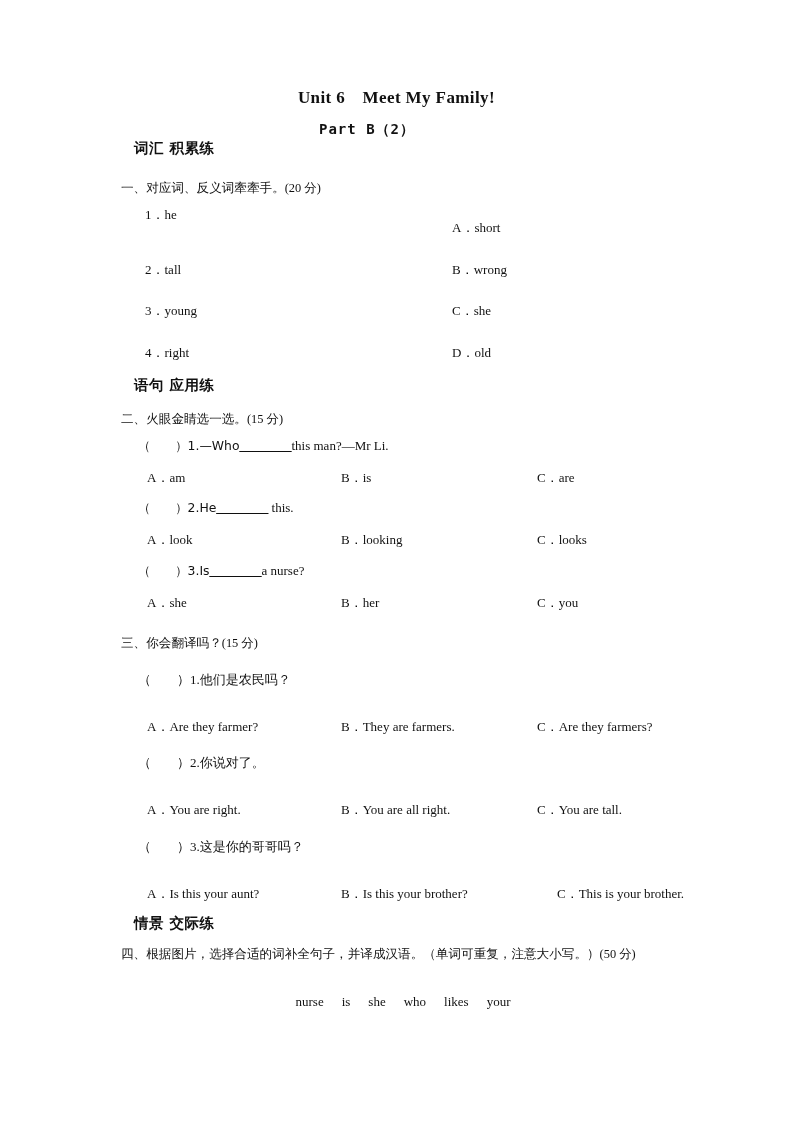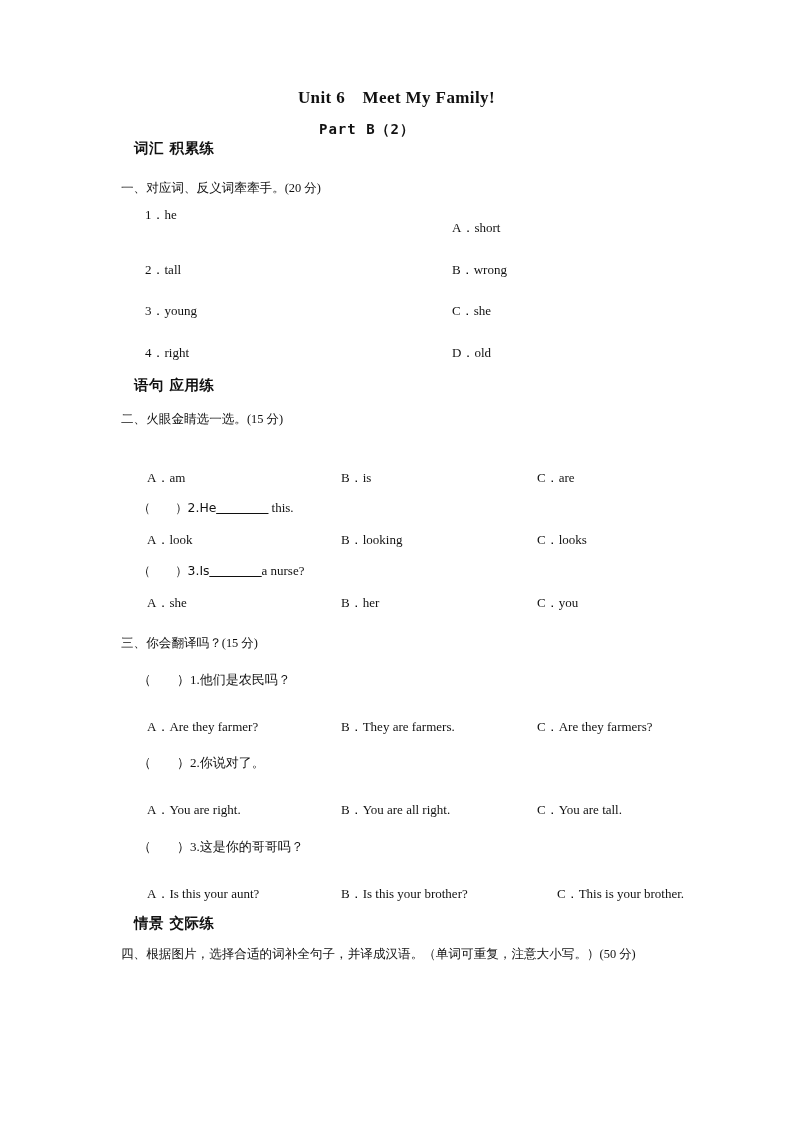--- a/index.html
+++ b/index.html
@@ -137,20 +137,21 @@
 
   <div class="txt matchR" style="top:219px;">A．short</div>
   <div class="txt matchR" style="top:261px;">B．wrong</div>
   <div class="txt matchR" style="top:302px;">C．she</div>
   <div class="txt matchR" style="top:344px;">D．old</div>
 
   <div class="section-head" style="top:376px;">语句 应用练</div>
 
   <div class="q-prompt" style="top:411px;"><span>二、</span><span>火眼金睛选一选。</span><span class="pts">(15 分)</span></div>
 
+  <div class="stem" style="top:438px;"><span class="cnpart">（　　）1.—Who</span><span class="blank-u">________</span><span>this man?—Mr Li.</span></div>
   <div class="txt colA" style="top:469px;">A．am</div>
   <div class="txt colB" style="top:469px;">B．is</div>
   <div class="txt colC" style="top:469px;">C．are</div>
 
   <div class="stem" style="top:500px;"><span class="cnpart">（　　）2.He</span><span class="blank-u">________</span><span> this.</span></div>
   <div class="txt colA" style="top:531px;">A．look</div>
   <div class="txt colB" style="top:531px;">B．looking</div>
   <div class="txt colC" style="top:531px;">C．looks</div>
 
   <div class="stem" style="top:563px;"><span class="cnpart">（　　）3.Is</span><span class="blank-u">________</span><span>a nurse?</span></div>
@@ -172,14 +173,17 @@
 
   <div class="stem cn" style="top:838px;">（　　）3.这是你的哥哥吗？</div>
   <div class="txt colA" style="top:885px;">A．Is this your aunt?</div>
   <div class="txt colB" style="top:885px;">B．Is this your brother?</div>
   <div class="txt colC" style="top:885px;margin-left:20px;">C．This is your brother.</div>
 
   <div class="section-head" style="top:914px;">情景 交际练</div>
 
   <div class="q-prompt" style="top:946px;"><span>四、</span><span>根据图片，选择合适的词补全句子，并译成汉语。（单词可重复，注意大小写。）</span><span class="pts">(50 分)</span></div>
 
+  <div class="wordbank">
+    <span>nurse</span><span>is</span><span>she</span><span>who</span><span>likes</span><span>your</span>
+  </div>
 
 </div>
 
 </body></html>

